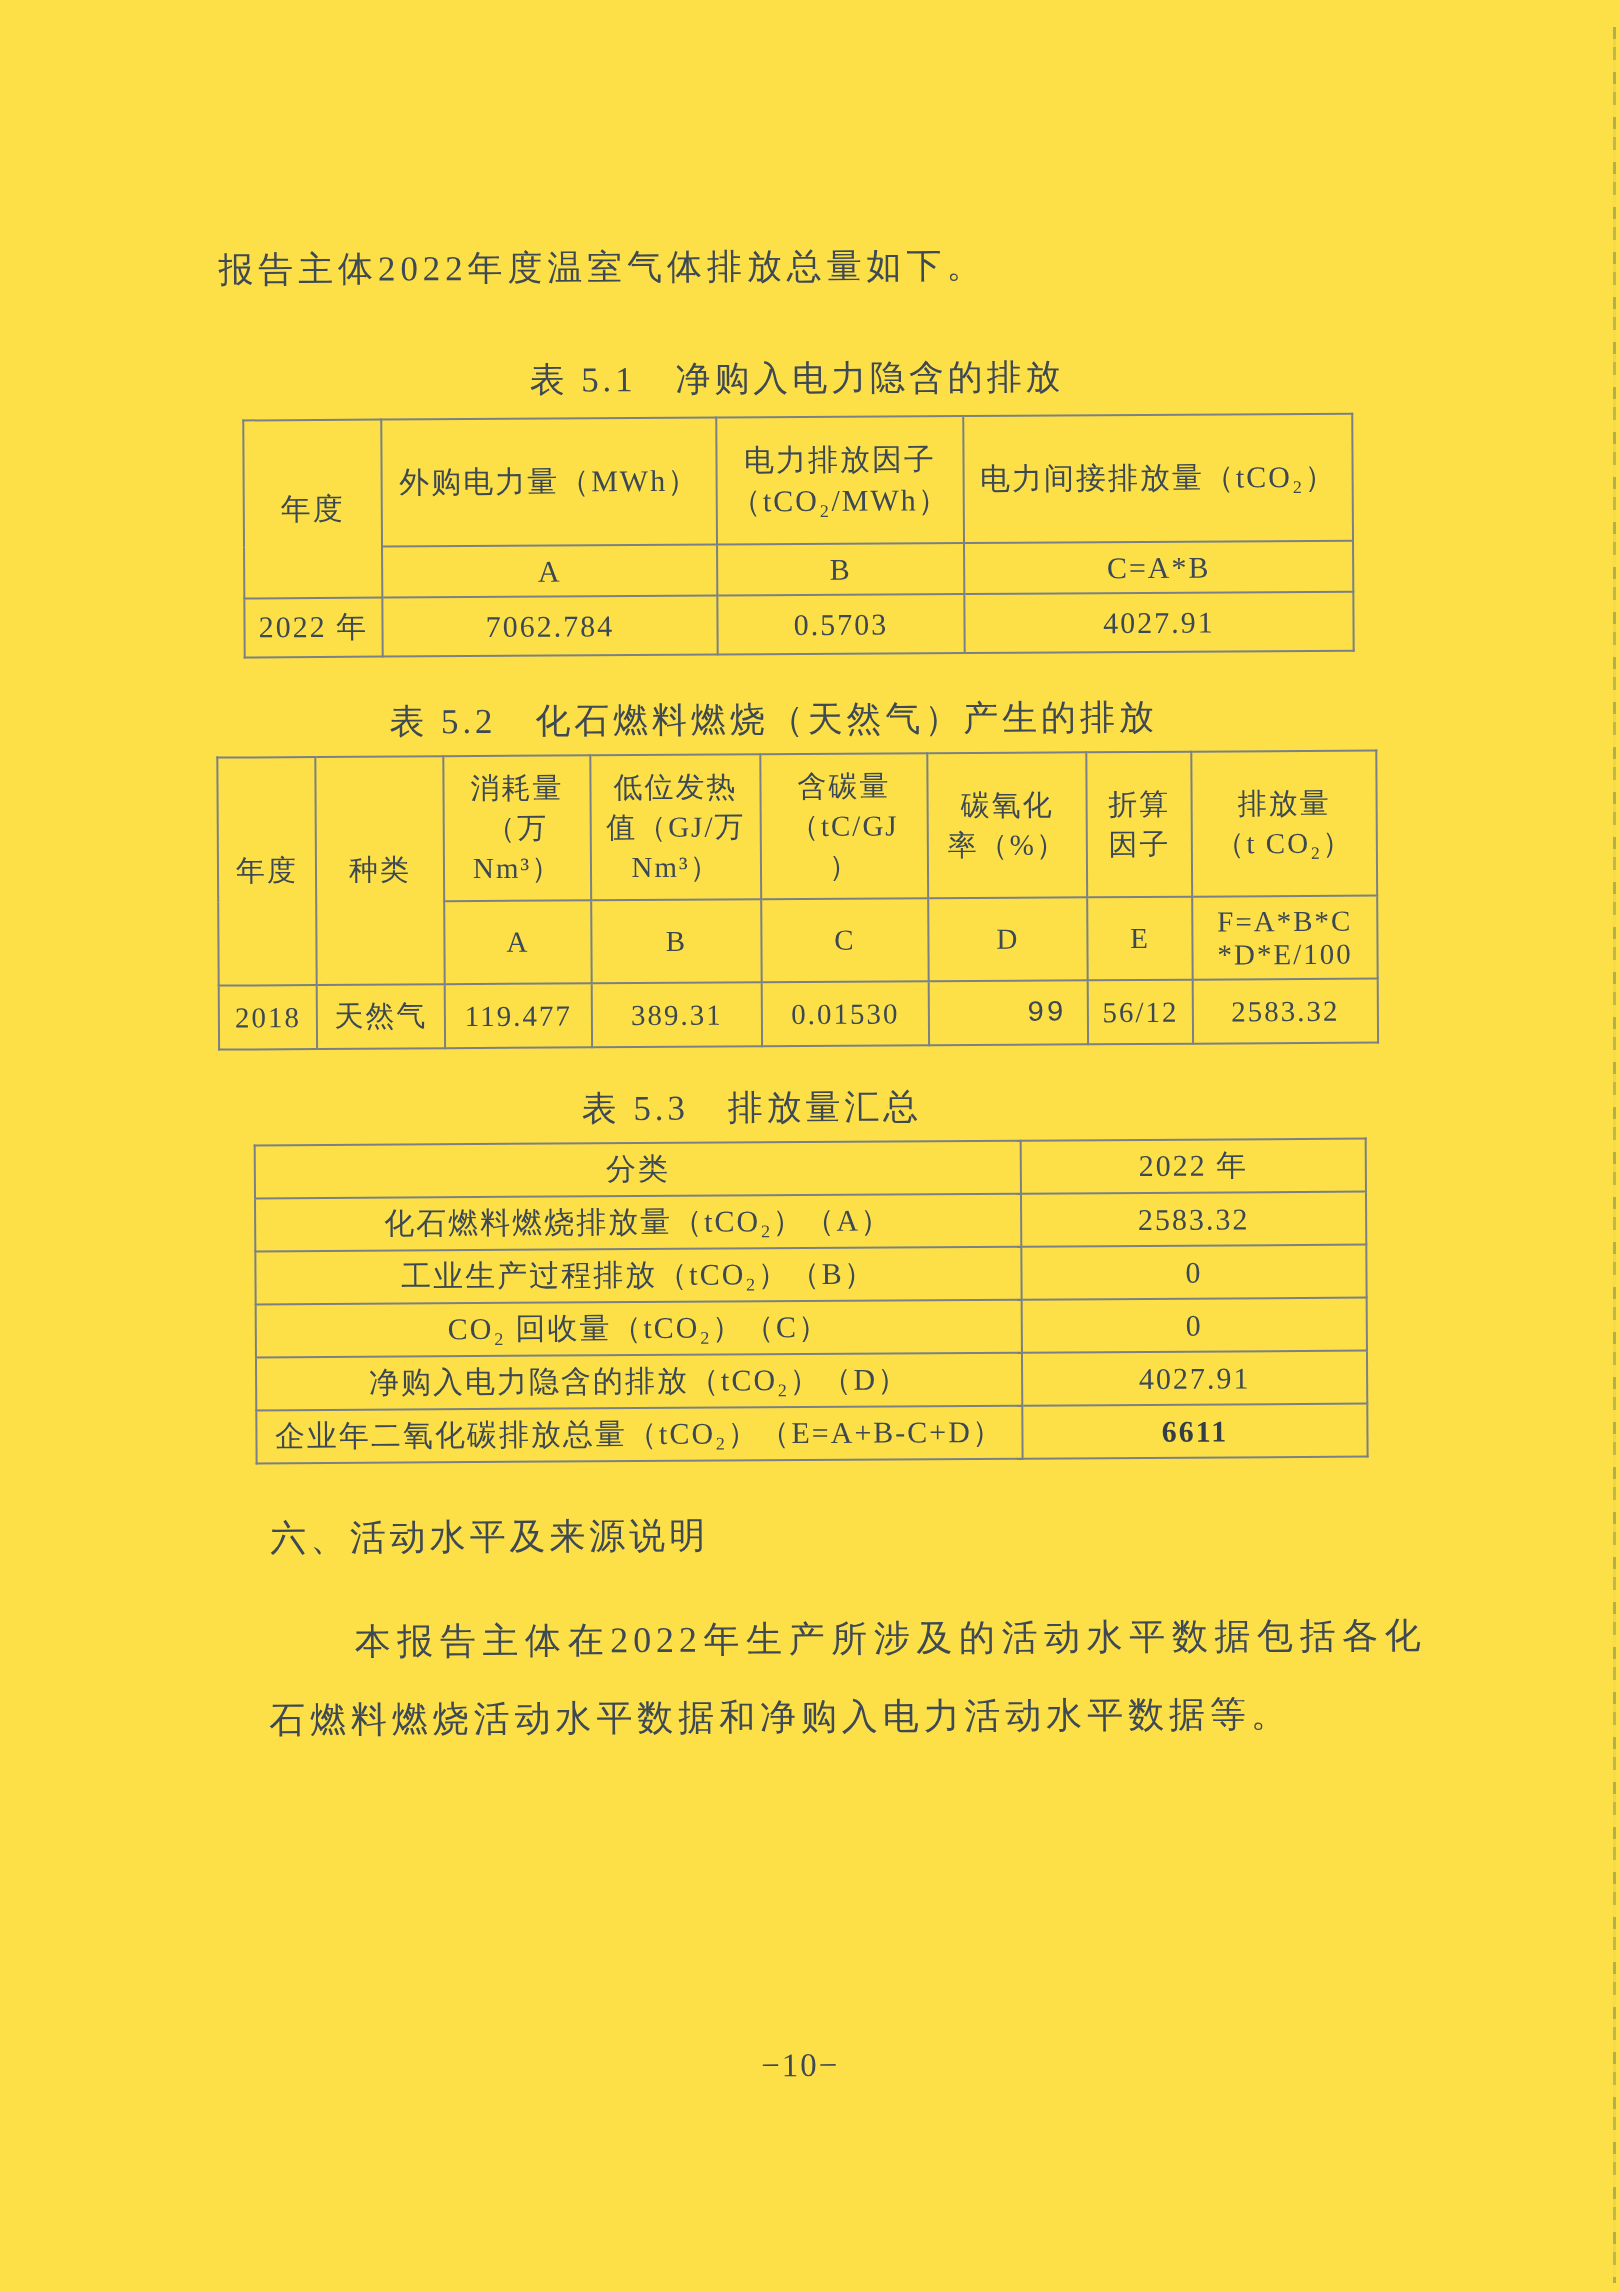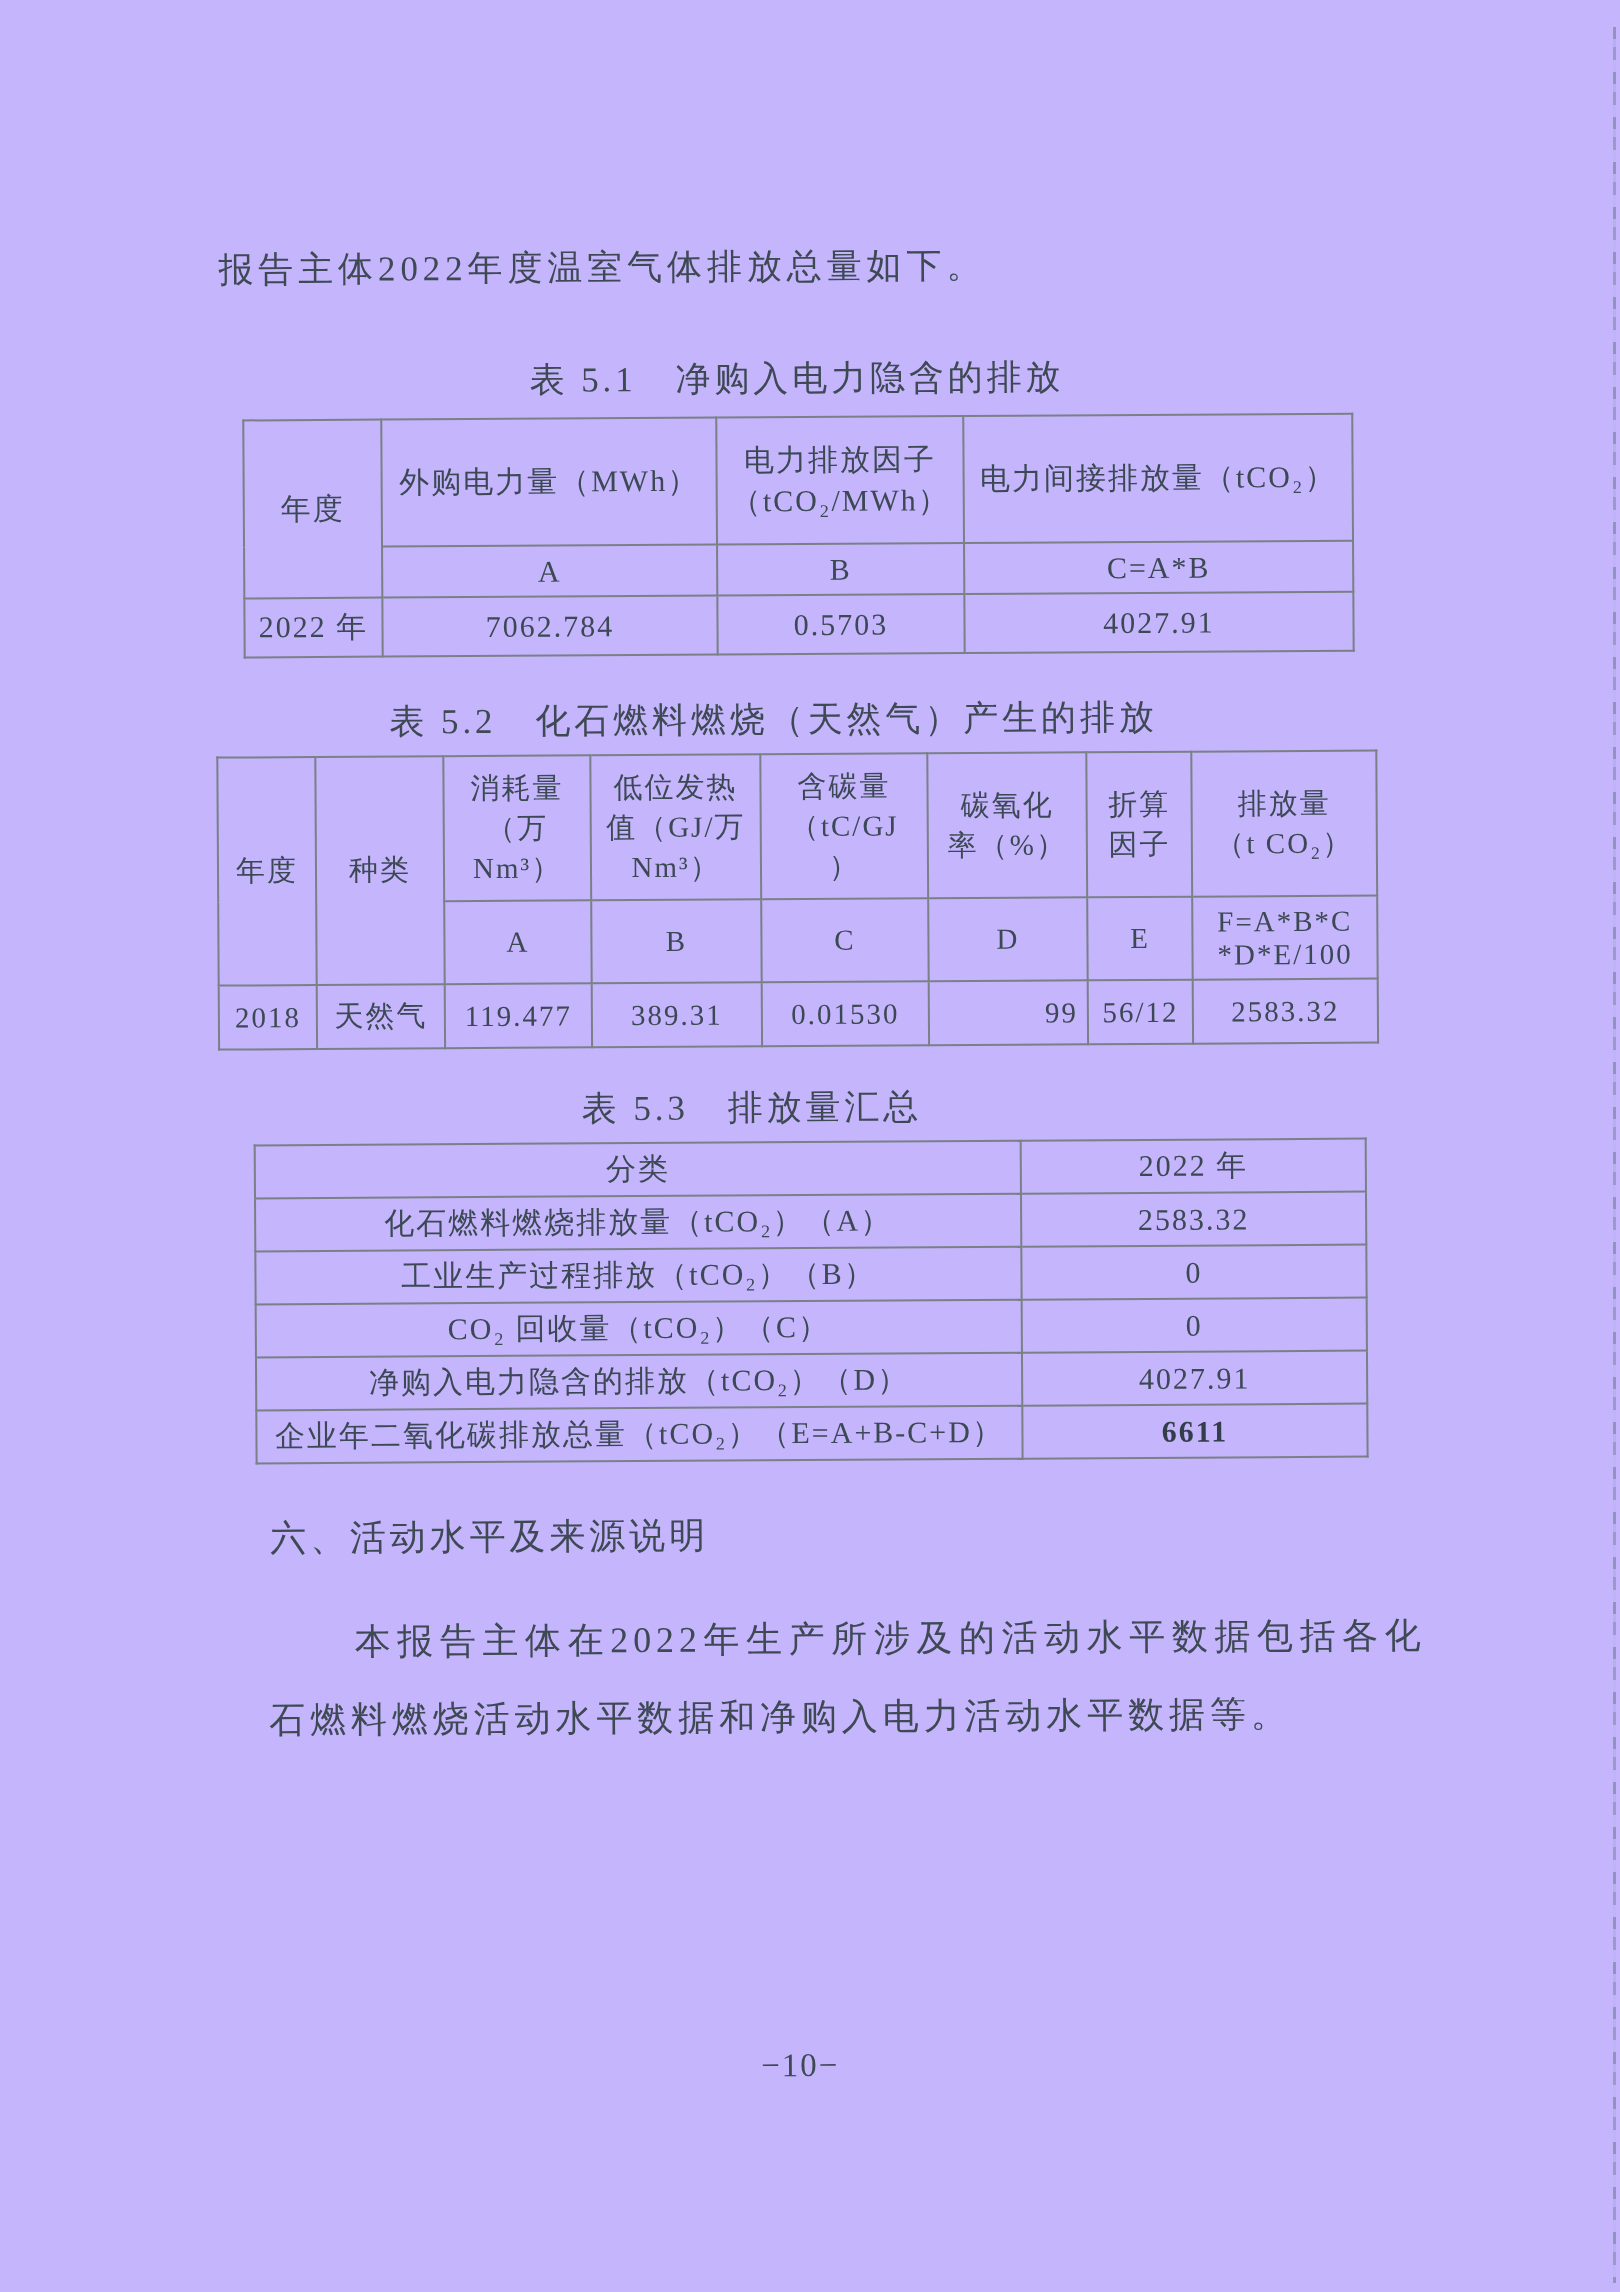--- a/index.html
+++ b/index.html
@@ -4,21 +4,21 @@
 <style>
   html,body{margin:0;padding:0;}
   body{
     width:1620px;height:2293px;
     background:#fbfcfd;
     font-family:"Liberation Serif","DejaVu Serif",serif;
     color:#3e4954;
     position:relative;
     overflow:hidden;
   }
-  .page{position:absolute;inset:0;background:#c4b5fd;}
+  .page{position:absolute;inset:0;background:#fde047;}
   
   .edge-artifact{
     position:absolute;top:27.4px;right:3.9px;bottom:9.8px;width:2.9px;
     background:repeating-linear-gradient(to bottom,
       rgba(56,96,92,.55) 0 11.8px, rgba(56,96,92,.12) 11.8px 19.6px,
       rgba(56,96,92,.45) 19.6px 33px, rgba(120,140,138,.08) 33px 45px);
     opacity:.7;
   }
   .content{
     position:absolute;inset:0;
@@ -48,21 +48,21 @@
     letter-spacing:2px;
   }
   .t1{left:246px;top:416px;width:1110px;font-size:30px;}
   .t1 tr.rh1 td{height:125px;}
   .t1 tr.rh2 td{height:49px;}
   .t1 tr.rd  td{height:57px;}
   .t2{left:218px;top:753px;width:1159px;font-size:29px;}
   .t2 tr.rh1 td{height:143px;}
   .t2 tr.rh2 td{height:81px;}
   .t2 tr.rd  td{height:62px;}
-  .t2 td.ralign{text-align:right;padding-right:9px;}
+  .t2 td.ralign{text-align:right;padding-right:21px;font-family:Liberation Mono, monospace;}
   .t3{left:253px;top:1141px;width:1111px;font-size:30px;}
   .t3 td{height:51px;letter-spacing:2px;}
   .num{letter-spacing:1px;}
   .bold{font-weight:700;color:#333e49;}
   .sec-heading{
     position:absolute;left:267px;top:1511px;margin:0;
     font-size:36px;letter-spacing:3.9px;font-weight:400;white-space:nowrap;
   }
   .para{
     position:absolute;left:265px;top:1600px;width:1157px;margin:0;

